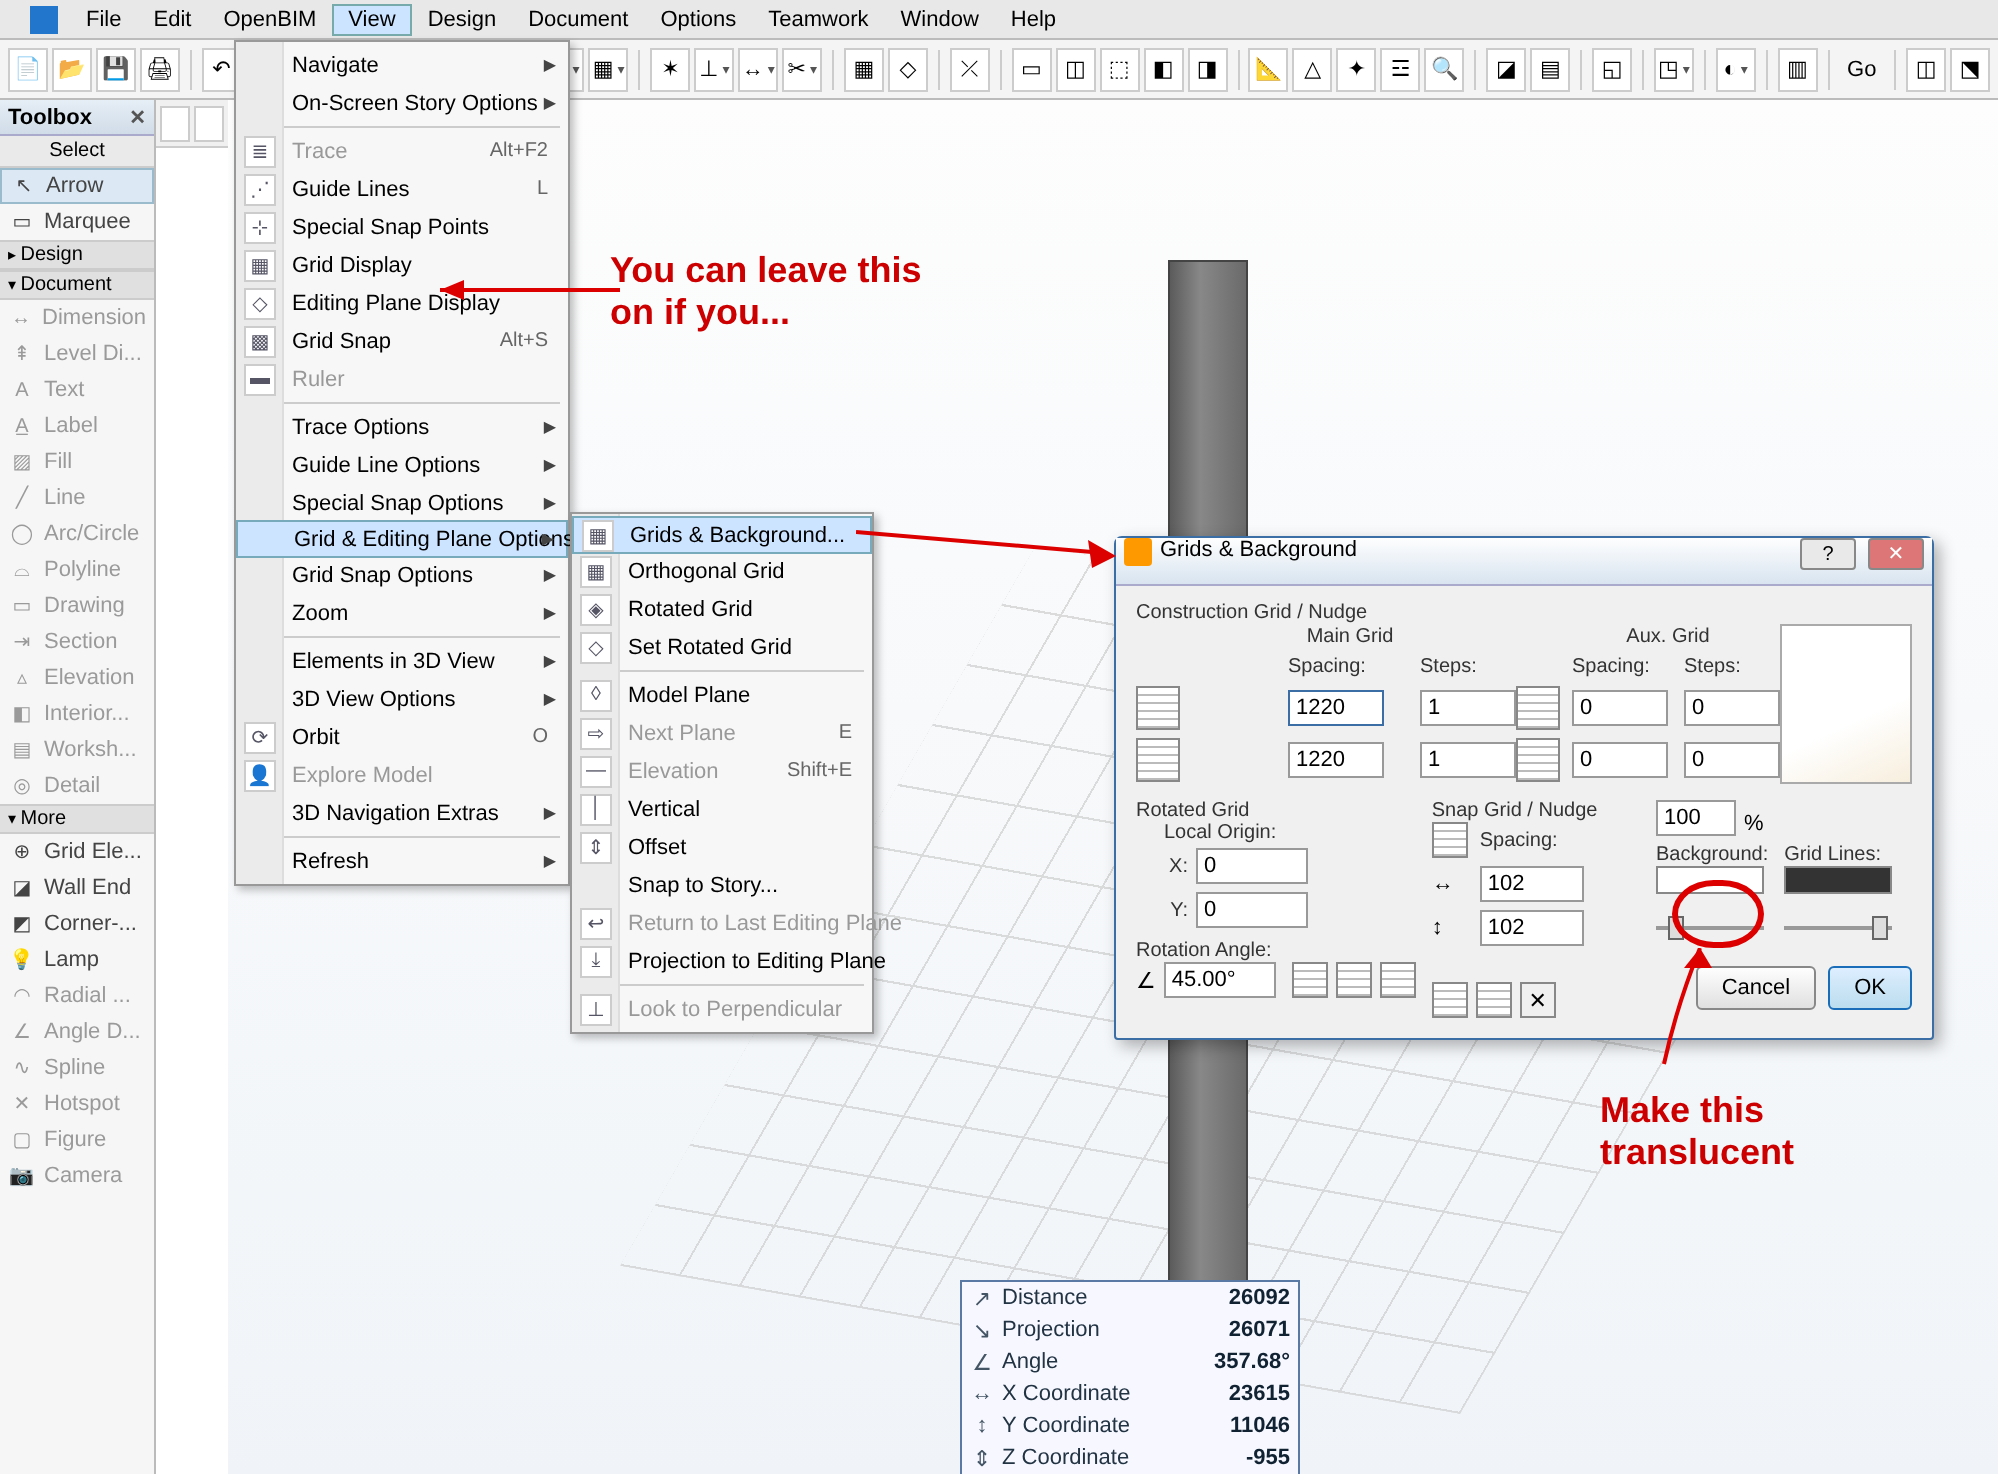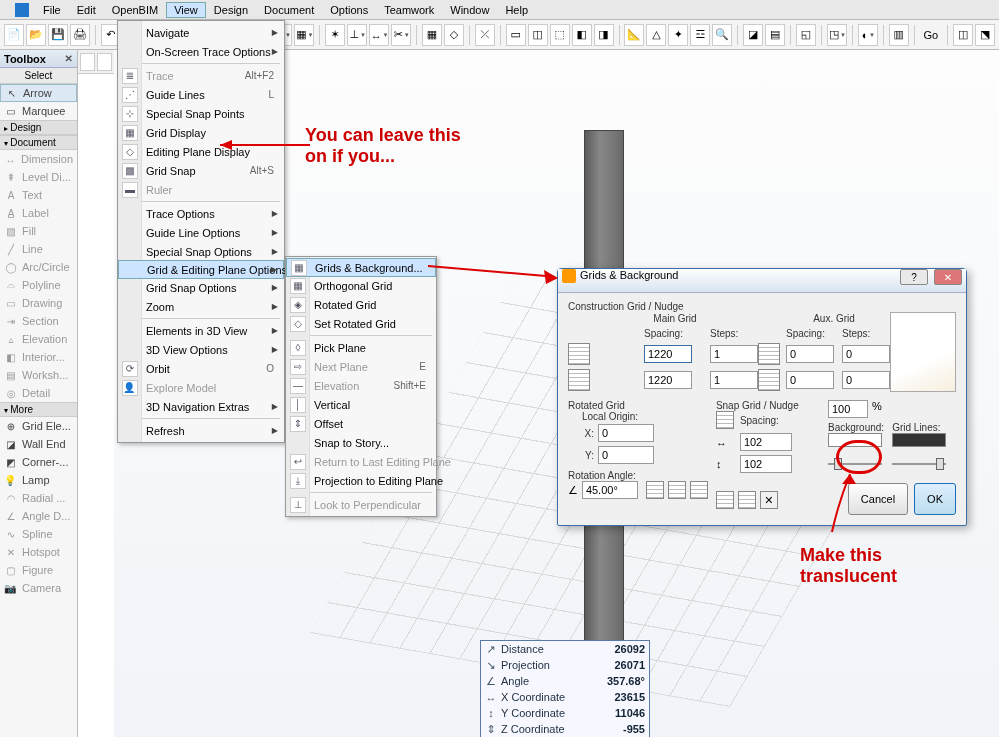--- a/index.html
+++ b/index.html
@@ -38,21 +38,21 @@
 .menu .mrow .micon { z-index: 2; }
 .dialog { position: absolute; background: #f0f0f0; border: 1px solid #3a6ea5; border-radius: 4px 4px 2px 2px; box-shadow: 3px 3px 8px rgba(0,0,0,.3); }
 .dialog .titlebar { height: 24px; background: linear-gradient(#fefefe,#d8e4f0); display: flex; align-items: flex-start; padding: 0 4px; gap: 4px; border-bottom: 1px solid #aac; }
 .dialog .titlebar .dlgo { width:14px; height:14px; background:#f90; border-radius:2px; }
 .dialog .titlebar .sp { flex:1; }
 .dialog .winbtn { width: 28px; height: 16px; border: 1px solid #888; background: #e9e9e9; font-size: 10px; display: flex; align-items: center; justify-content: center; margin-left: 2px; border-radius: 2px; }
 .dialog .winbtn.close { background: #d77; color: #fff; }
 .fieldlbl { color: #333; font-size: 10px; }
 .inp { width: 48px; height: 18px; border: 1px solid #999; background: #fff; padding: 1px 3px; font-size: 11px; }
 .inp.act { border: 1px solid #3a6ea5; }
-.btn { height: 32px; padding: 0 12px; border: 1px solid #888; background: linear-gradient(#fefefe,#e0e0e0); border-radius: 3px; display: inline-flex; align-items: center; justify-content: center; }
+.btn { height: 22px; padding: 0 12px; border: 1px solid #888; background: linear-gradient(#fefefe,#e0e0e0); border-radius: 3px; display: inline-flex; align-items: center; justify-content: center; }
 .btn.ok { border: 1px solid #1a6db8; background: linear-gradient(#def,#bde); }
 .gridicon { width: 22px; height: 22px; border: 1px solid #888; background: repeating-linear-gradient(#fff,#fff 3px,#bbb 3px,#bbb 4px), repeating-linear-gradient(90deg,#fff,#fff 3px,#bbb 3px,#bbb 4px); display:inline-block; }
 .slider { position: relative; width: 90px; height: 18px; }
 .slider .track { position:absolute; top:8px; left:0; right:0; height:2px; background:#999; }
 .slider .thumb { position:absolute; top:3px; width:8px; height:12px; background:#ddd; border:1px solid #666; }
 .preview { width: 122px; height: 80px; border: 1px solid #aaa; background: linear-gradient(155deg,#fff 60%,#f7eedd); }
 .redtext { position: absolute; color: #c00; font-weight: bold; font-size: 18px; }
 .tracker { position: absolute; border: 1px solid #5a7aa5; background: #f7f8ff; width: 170px; }
 .tracker .trow { display: flex; height: 16px; align-items: center; padding: 0 4px; gap: 4px; font-size: 10px; color: #234; }
 .tracker .trow b { color: #123; margin-left: auto; font-weight: bold; }
@@ -260,21 +260,21 @@
     </div>
 </div>
 
 <div class="menu" style="left:117px; top:20px; width:168px">
   <div class="micon-strip"></div>
   <div class="mrow noicon">
       <span>Navigate</span>
       <span class="arr">▶</span>
     </div>
   <div class="mrow noicon">
-      <span>On-Screen Trace Options</span>
+      <span>On-Screen Story Options</span>
       <span class="arr">▶</span>
     </div>
   <div class="msep"></div>
   <div class="mrow dis">
       <span class="micon">≣</span>
       <span>Trace</span>
       <span class="acc">Alt+F2</span>
     </div>
   <div class="mrow">
       <span class="micon">⋰</span>
@@ -370,21 +370,21 @@
       <span class="micon">◈</span>
       <span>Rotated Grid</span>
     </div>
   <div class="mrow">
       <span class="micon">◇</span>
       <span>Set Rotated Grid</span>
     </div>
   <div class="msep"></div>
   <div class="mrow">
       <span class="micon">◊</span>
-      <span>Pick Plane</span>
+      <span>Model Plane</span>
     </div>
   <div class="mrow dis">
       <span class="micon">⇨</span>
       <span>Next Plane</span>
       <span class="acc">E</span>
     </div>
   <div class="mrow dis">
       <span class="micon">―</span>
       <span>Elevation</span>
       <span class="acc">Shift+E</span>
@@ -494,21 +494,21 @@
           <span>↕</span>
           <input class="inp" style="width: 52px;" value="102">
         </div>
         <div style="display:flex; gap:4px; margin-top:18px">
           <span class="gridicon" style="width:18px;height:18px"></span>
           <span class="gridicon" style="width:18px;height:18px"></span>
           <span style="width:18px;height:18px;border:1px solid #888;display:inline-flex;align-items:center;justify-content:center">✕</span>
         </div>
       </div>
       <div style="width:128px">
-        <div style="display:flex; align-items:flex-start; gap:4px">
+        <div style="display:flex; align-items:flex-end; gap:4px">
           <input class="inp" style="width: 40px;" value="100">
           <span>%</span>
         </div>
         <div style="display:flex; gap:8px; margin-top:4px">
           <div>
             <div class="fieldlbl">Background:</div>
             <div style="width:54px;height:14px;border:1px solid #888;background:#fff"></div>
             <div class="slider" style="width:54px;margin-top:8px">
                 <div class="track"></div>
                 <div class="thumb" style="left:6px"></div>

